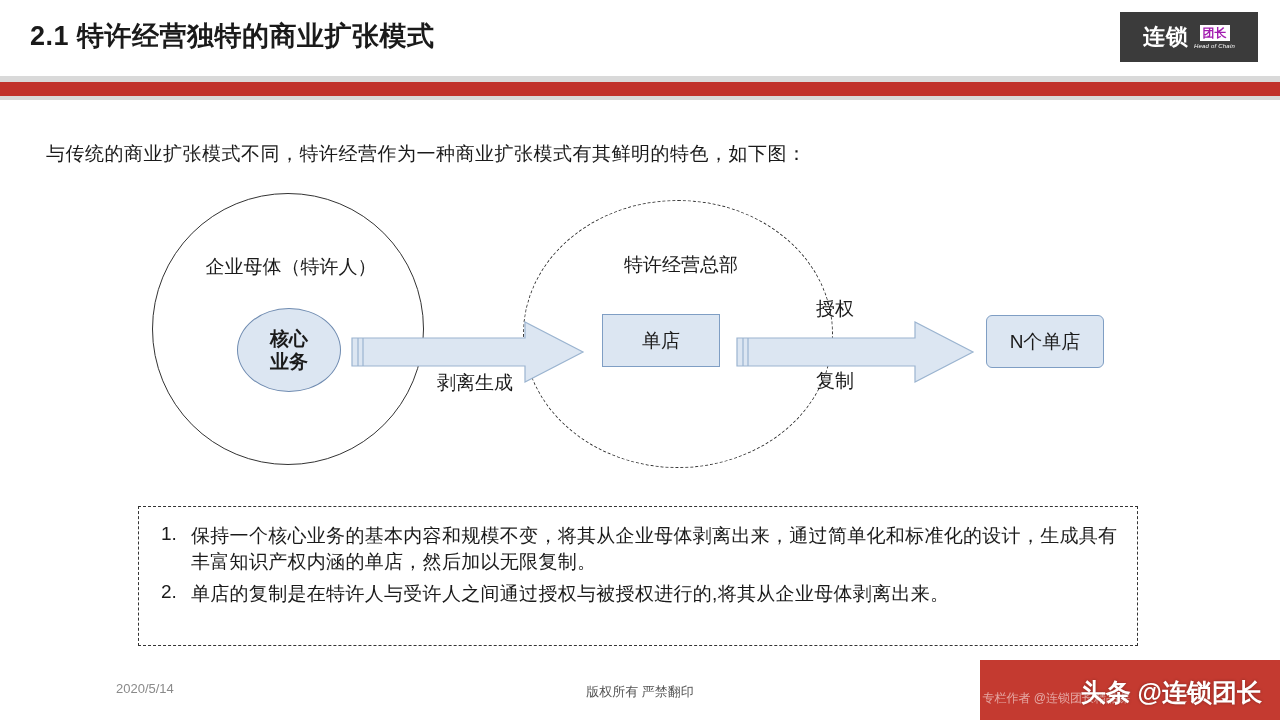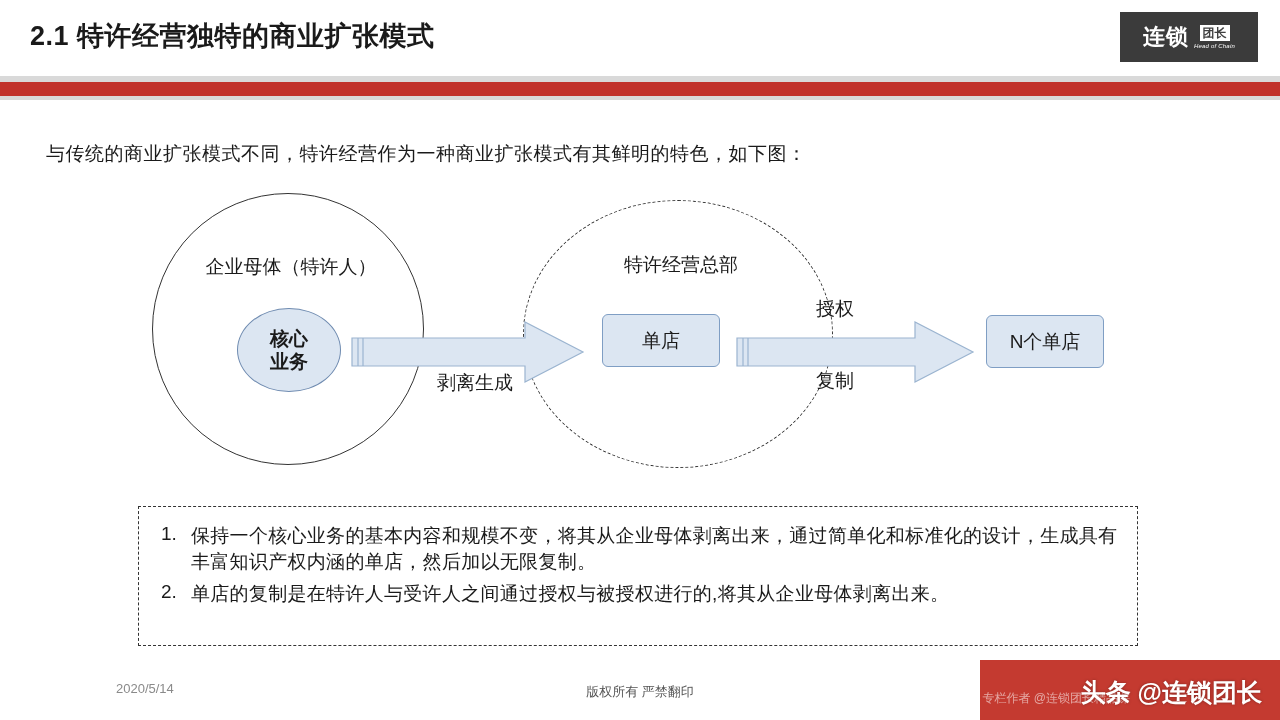--- a/index.html
+++ b/index.html
@@ -39,21 +39,21 @@
     letter-spacing: 1px;
   }
   .logo-badge {
     display: flex;
     flex-direction: column;
     align-items: center;
     justify-content: center;
   }
   .logo-badge-top {
     background: #ffffff;
-    color: #404040;
+    color: #a21caf;
     font-size: 12px;
     font-weight: bold;
     padding: 1px 3px;
     line-height: 14px;
   }
   .logo-badge-sub {
     color: #ffffff;
     font-size: 6px;
     margin-top: 2px;
     letter-spacing: 0.2px;
@@ -139,21 +139,21 @@
     line-height: 23px;
     text-align: center;
   }
 
   .box-single {
     position: absolute;
     left: 602px; top: 134px;
     width: 118px; height: 53px;
     background: #dce6f2;
     border: 1.3px solid #7f9ec4;
-    border-radius: 6px;
+    border-radius: 0;
     display: flex;
     align-items: center;
     justify-content: center;
     font-size: 19px;
     color: #1a1a1a;
   }
   .box-n {
     position: absolute;
     left: 986px; top: 135px;
     width: 118px; height: 53px;

